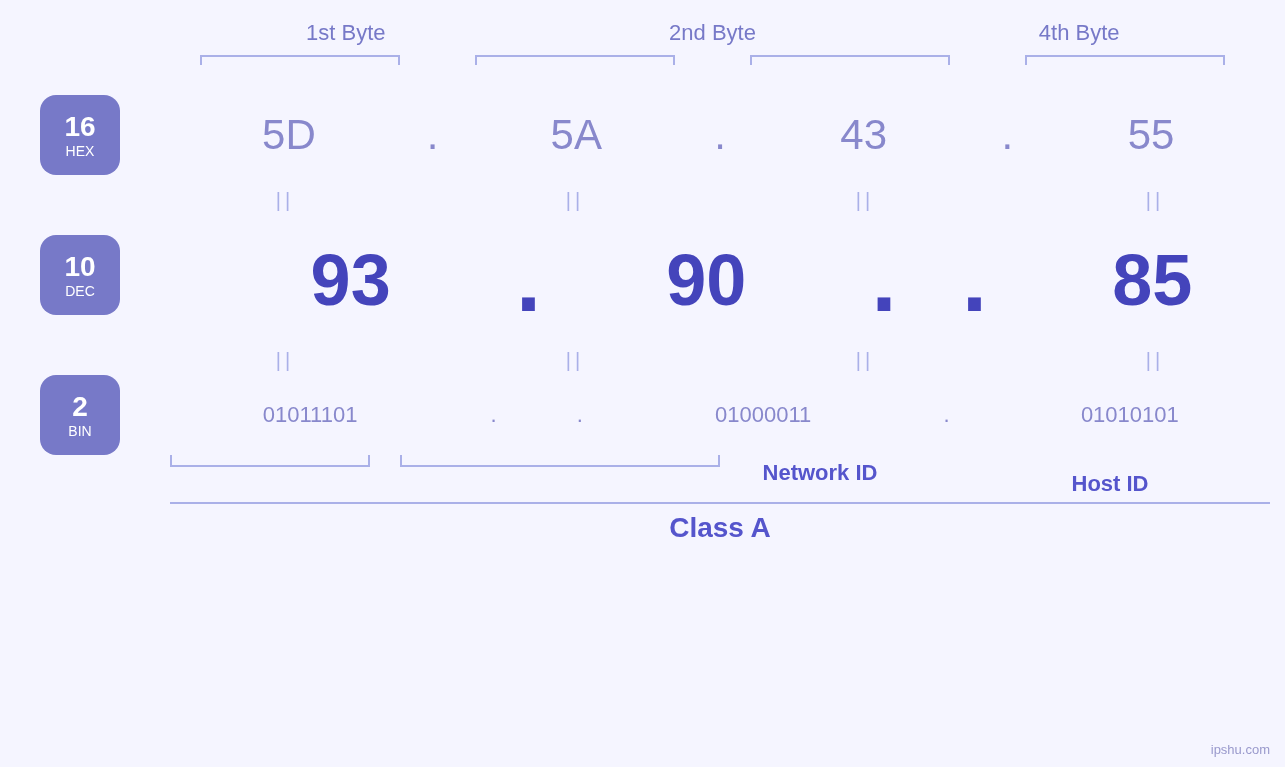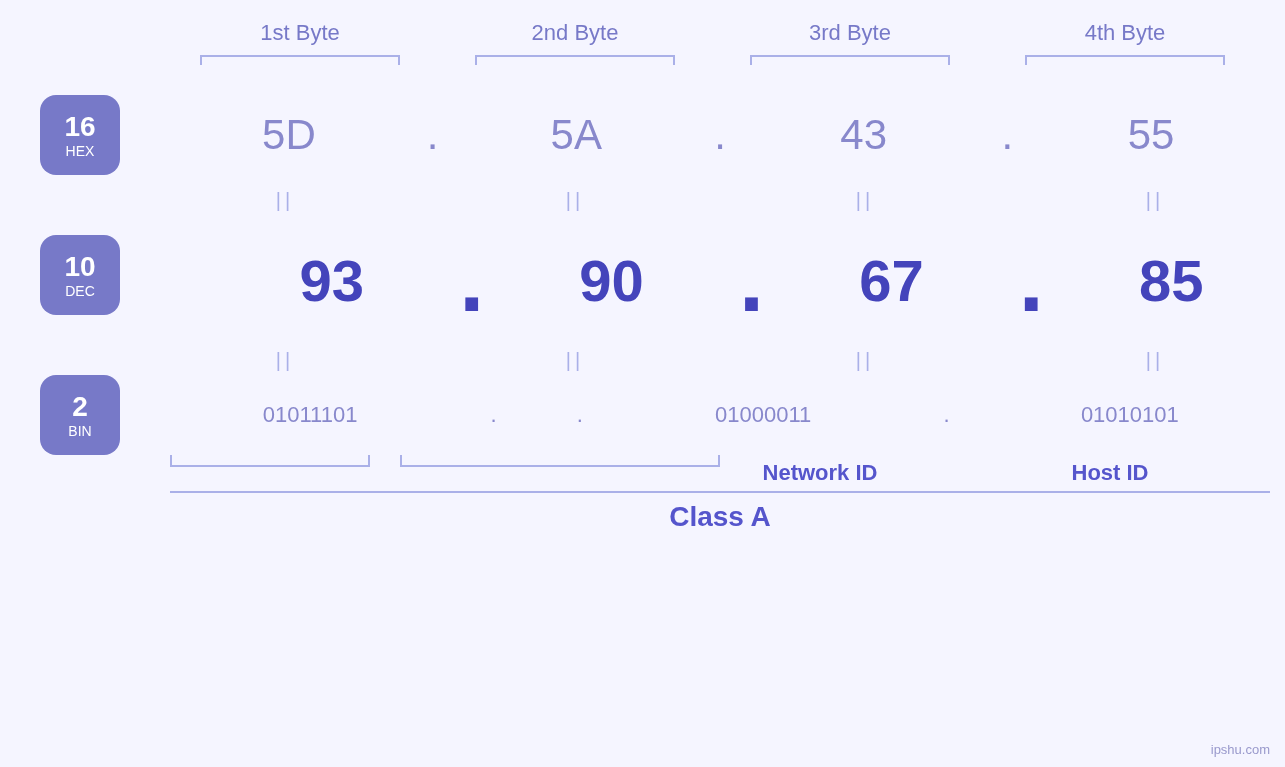--- a/index.html
+++ b/index.html
@@ -158,21 +158,21 @@
     .dec-values {
       display: flex;
       width: 1100px;
       margin-left: 170px;
       align-items: center;
       justify-content: space-around;
     }
 
     .byte-value-dec {
       color: #4444bb;
-      font-size: 58px;
+      font-size: 72px;
       font-weight: bold;
       width: 200px;
       text-align: center;
     }
 
     .dot-dec {
       color: #4444bb;
       font-size: 90px;
       font-weight: bold;
     }
@@ -248,20 +248,21 @@
       width: 200px;
       text-align: center;
     }
 
     .host-id-label {
       flex: 1;
       color: #5555cc;
       font-size: 22px;
       font-weight: bold;
       text-align: center;
+      margin-top: 11px;
     }
 
     .class-label {
       color: #5555cc;
       font-size: 28px;
       font-weight: bold;
       margin-top: 8px;
     }
 
     
@@ -289,21 +290,20 @@
     }
   </style>
 </head>
 <body>
 
 <div class="main-container">
 
   <div class="byte-labels-row">
     <div class="byte-label">1st Byte</div>
     <div class="byte-label">2nd Byte</div>
-    <div class="byte-label">3rd Byte</div>
     <div class="byte-label">4th Byte</div>
   </div>
 
   <div class="bracket-row">
     <div class="bracket"></div>
     <div class="bracket"></div>
     <div class="bracket"></div>
     <div class="bracket"></div>
   </div>
 
@@ -338,21 +338,20 @@
     <div class="dec-row">
       <div class="base-badge" style="top:20px;">
         <span class="base-number">10</span>
         <span class="base-label">DEC</span>
       </div>
       <div class="dec-values">
         <span class="byte-value-dec">93</span>
         <span class="dot-dec">.</span>
         <span class="byte-value-dec">90</span>
         <span class="dot-dec">.</span>
-        <span class="byte-value-dec">67</span>
         <span class="dot-dec">.</span>
         <span class="byte-value-dec">85</span>
       </div>
     </div>
 
     <div class="equals-row">
       <span class="equals-sign">||</span>
       <span class="equals-dot"></span>
       <span class="equals-sign">||</span>
       <span class="equals-dot"></span>

